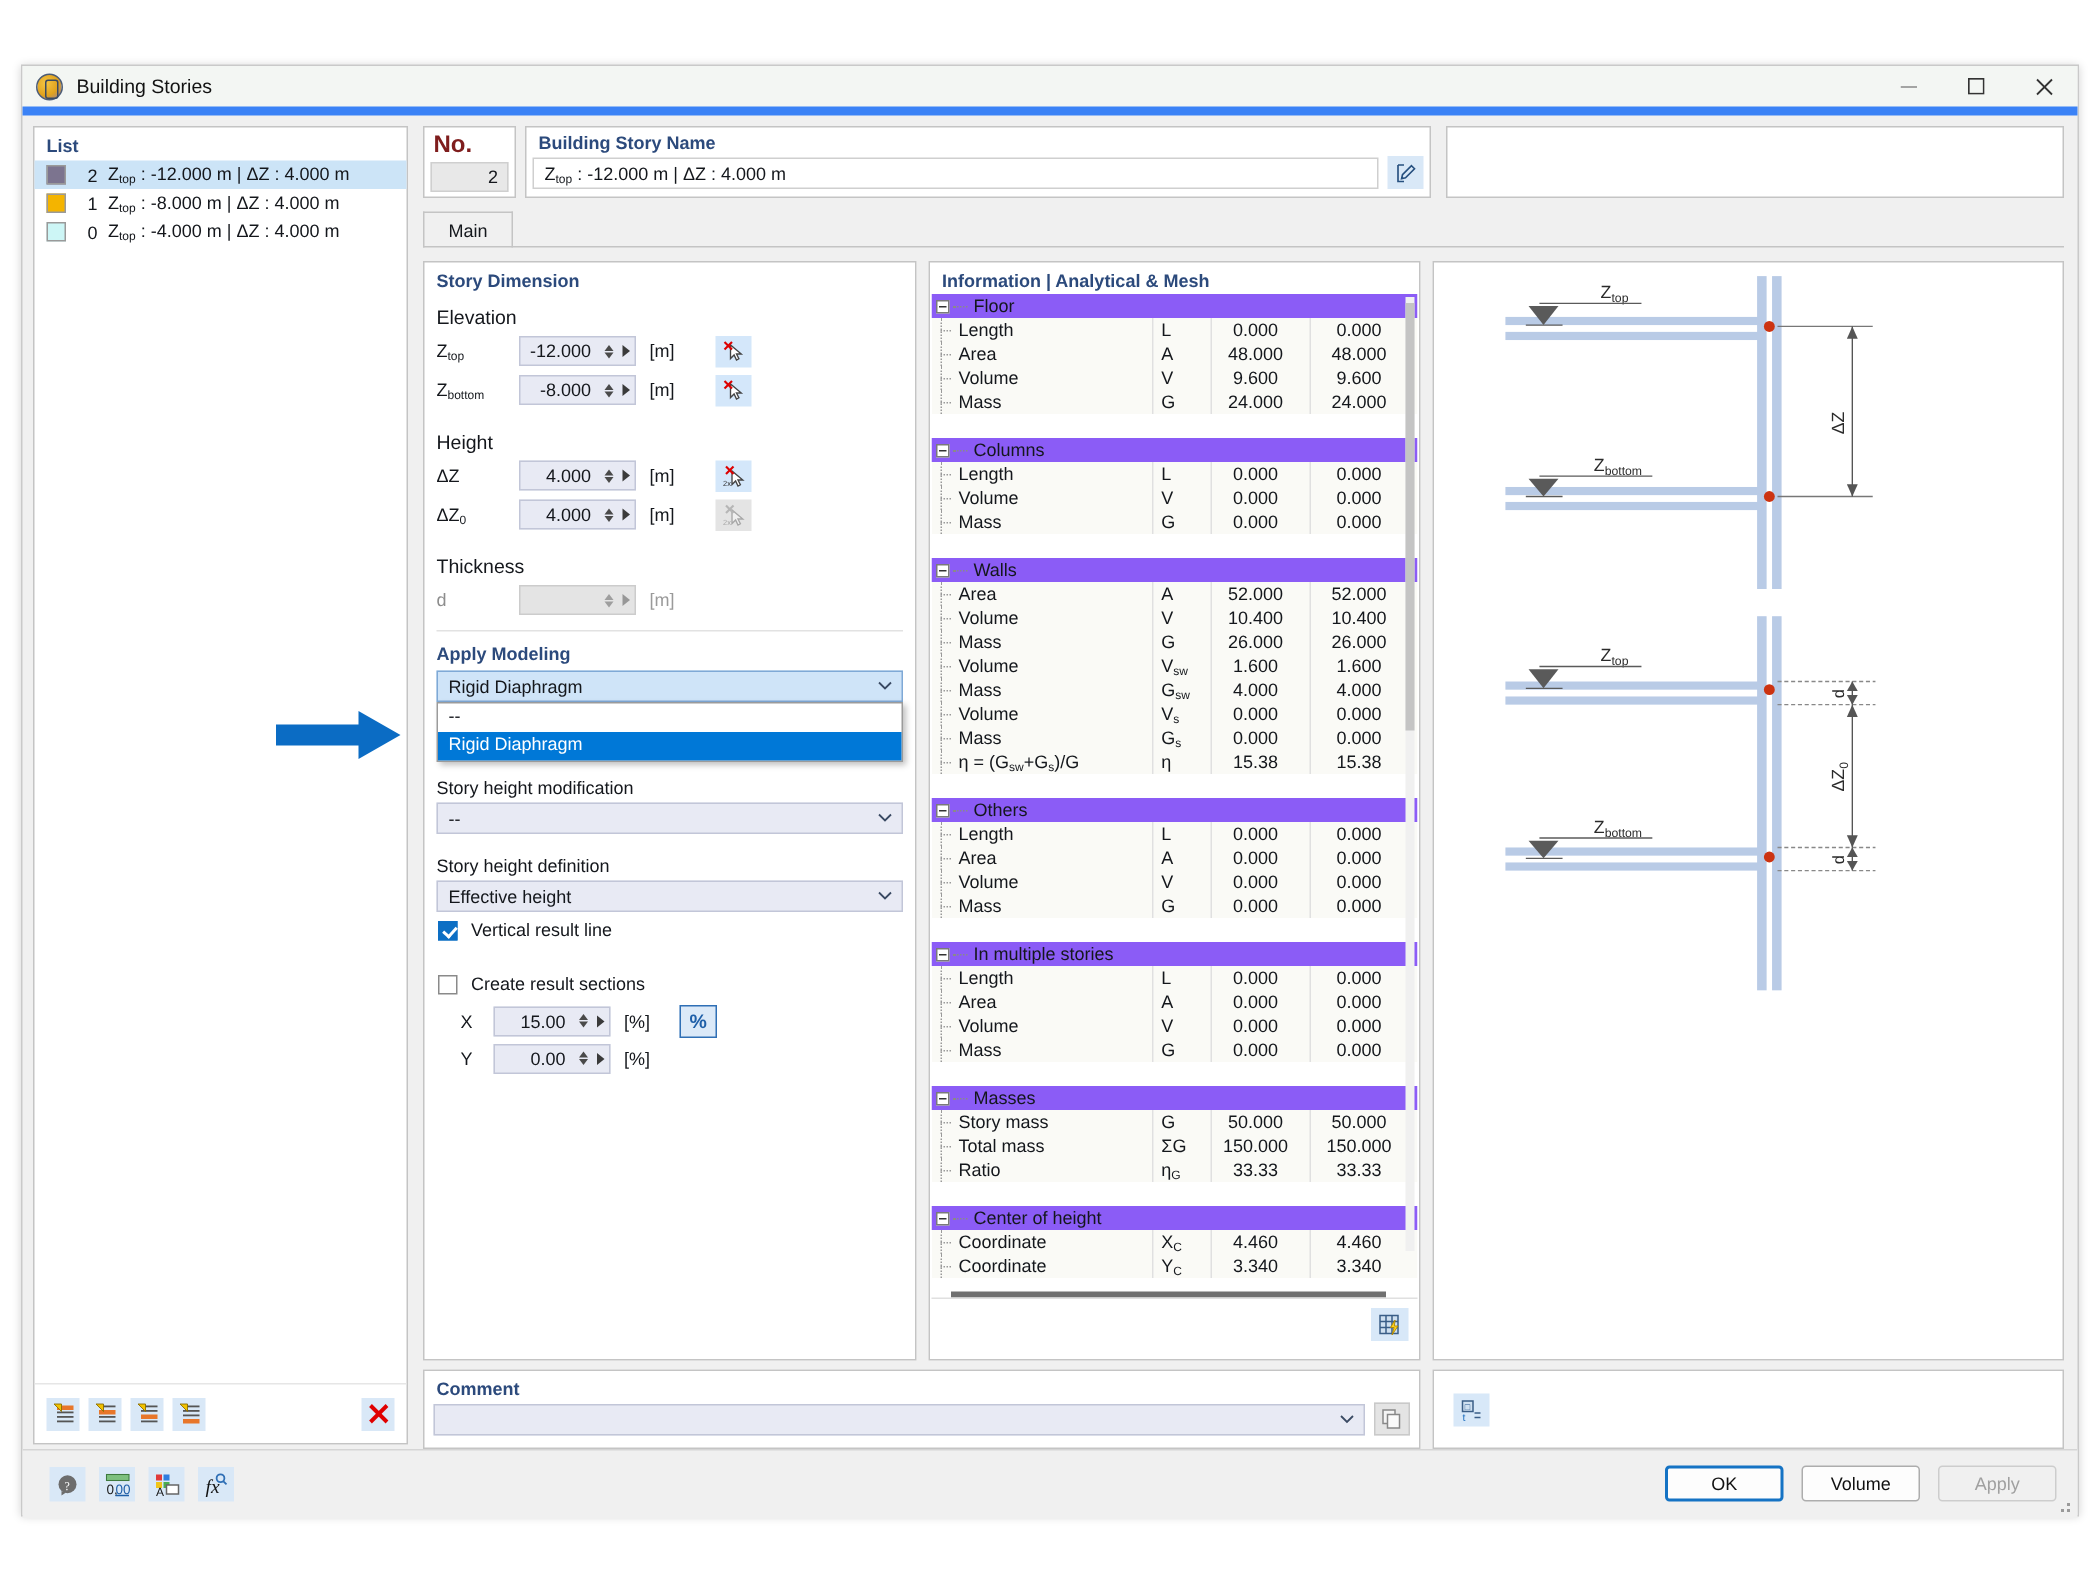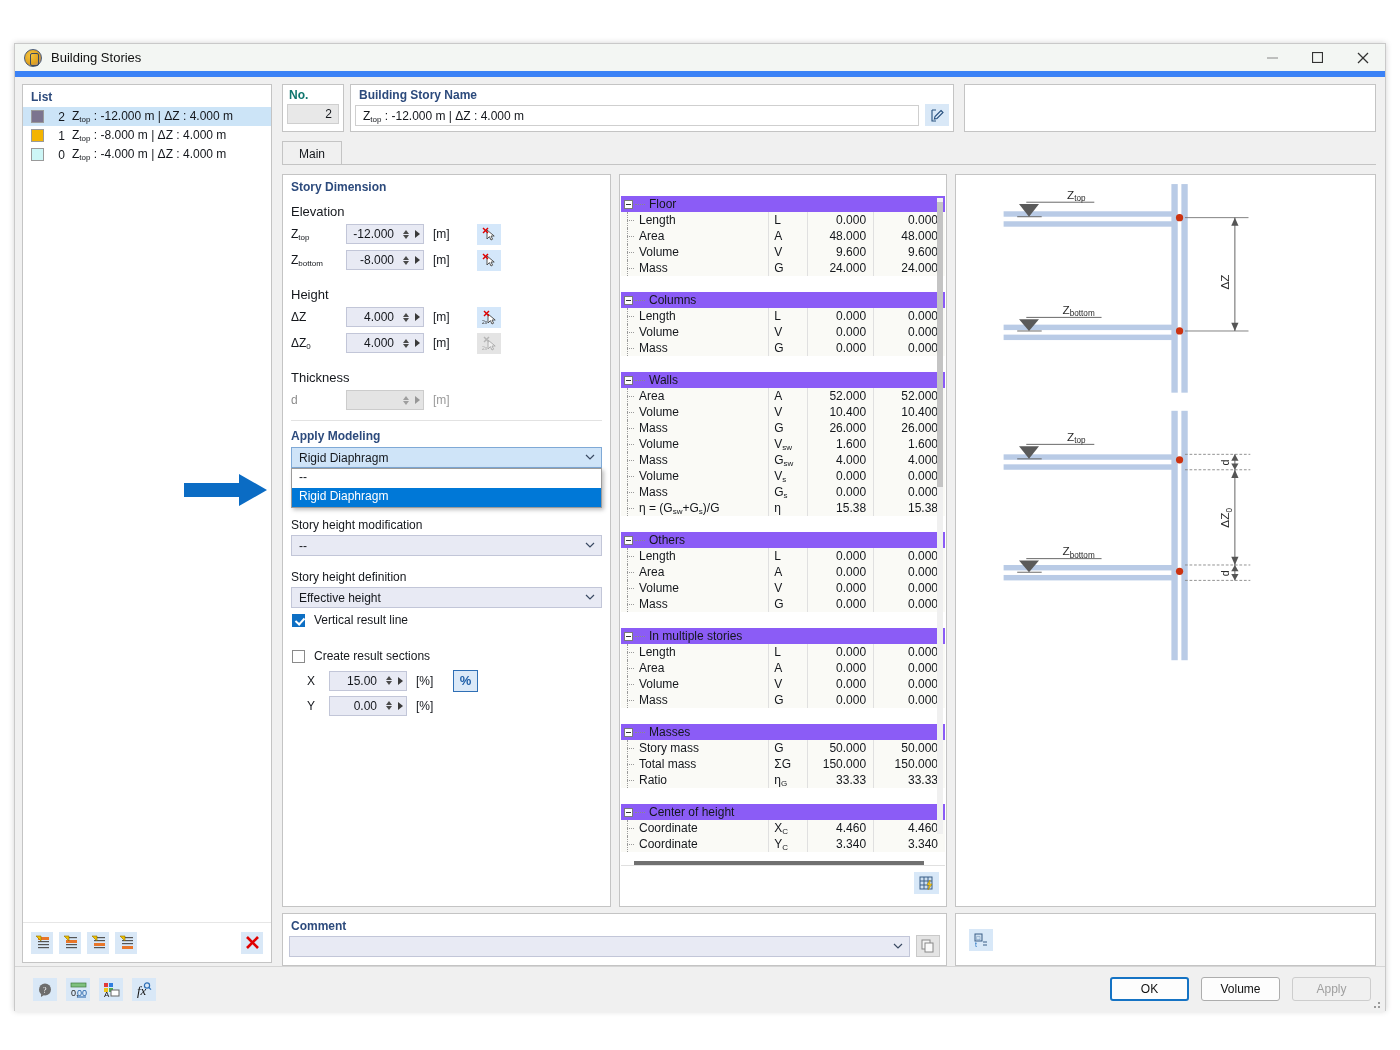--- a/index.html
+++ b/index.html
@@ -80,21 +80,21 @@
   .ticon.red-x { margin-left: auto; background: #d9e8f7; }
 
   
   .main { position: absolute; left: 262px; top: 7px; right: 7px; bottom: 46px; }
 
   .topstrip { position: absolute; left: 0; top: 0; right: 0; height: 50px; }
   .no-box {
     position: absolute; left: 5px; top: 0; width: 62px; height: 48px;
     background: #fff; border: 1px solid #c4c4c4;
   }
-  .no-lbl { font-weight: bold; color: #0f766e; padding: 3px 6px 0 6px; font-size: 12px; }
+  .no-lbl { font-weight: bold; color: #7f1d1d; padding: 3px 6px 0 6px; font-size: 16px; }
   .no-val {
     margin: 2px 4px 0 4px; height: 20px; background: #e8e8e8; border: 1px solid #cfcfcf;
     text-align: right; padding: 2px 6px 0 0; font-size: 12px;
   }
   .name-box {
     position: absolute; left: 73px; top: 0; width: 604px; height: 48px;
     background: #fff; border: 1px solid #c4c4c4;
   }
   .name-lbl { font-weight: bold; color: #2c4a7c; padding: 3px 8px 0 8px; font-size: 12px; }
   .name-row { display: flex; align-items: center; margin: 2px 4px 0 4px; }
@@ -220,21 +220,21 @@
   .grp-name { font-size: 12px; }
   .nm { padding-left: 18px !important; background: #fafaf6; position: relative; }
   .nm .tree {
     position: absolute; left: 6px; top: 0; bottom: 0; width: 10px;
     border-left: 1px dotted #9a9a9a;
   }
   .nm .tee {
     position: absolute; left: 6px; top: 8px; width: 7px; border-top: 1px dotted #9a9a9a;
   }
   .sym { background: #fafaf6; padding-left: 5px !important; border-left: 1px solid #e0e0e0; }
-  .val { background: #fafaf6; text-align: right; padding-right: 7px !important; border-left: 1px solid #e0e0e0; }
+  .val { background: #fafaf6; text-align: center; padding-right: 7px !important; border-left: 1px solid #e0e0e0; }
   .spacer-row td { background: #fff; height: 14px; }
   .vscroll {
     position: absolute; right: 3px; top: 23px; bottom: 72px; width: 6px; background: #f0f0f0;
   }
   .vscroll .thumb { position: absolute; left: 0; top: 4px; width: 6px; height: 285px; background: #c4c4c4; }
   .hscroll { position: absolute; left: 14px; right: 22px; bottom: 40px; height: 5px; background: #707070; }
   .info-foot {
     position: absolute; left: 1px; right: 1px; bottom: 1px; height: 40px;
     background: #fff; border-top: 1px solid #e0e0e0;
   }
@@ -599,20 +599,21 @@
                   </span>
               <span class="play">
                     <i></i>
                   </span>
             </span>
             <span class="unit">[%]</span>
           </div>
         </div>
 
         <div class="panel" id="p-info">
+          <div class="panel-title">Information | Analytical &amp; Mesh</div>
           <div class="info-scroll">
             <table class="info" id="info-table">
               <colgroup>
                     <col style="width:145px">
                     <col style="width:38px">
                     <col style="width:65px">
                     <col style="width:70px">
                   </colgroup>
               <tbody id="info-body">
                     <tr class="grp-row">

